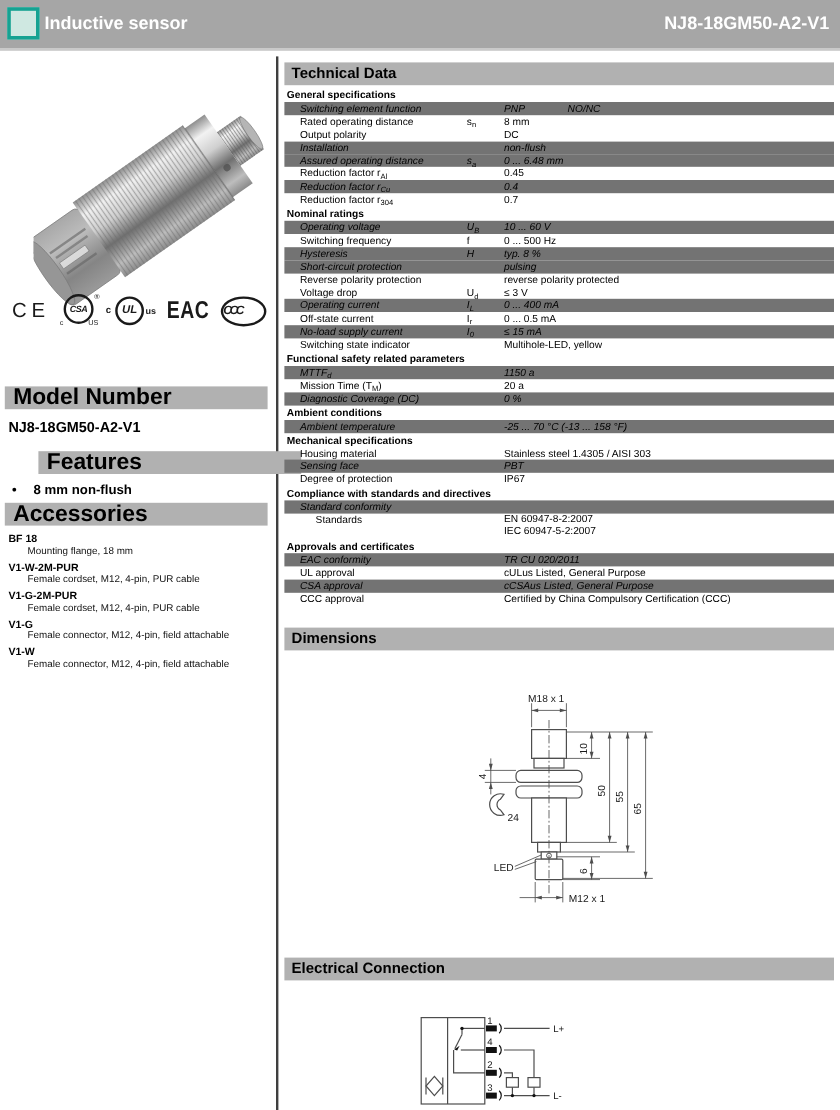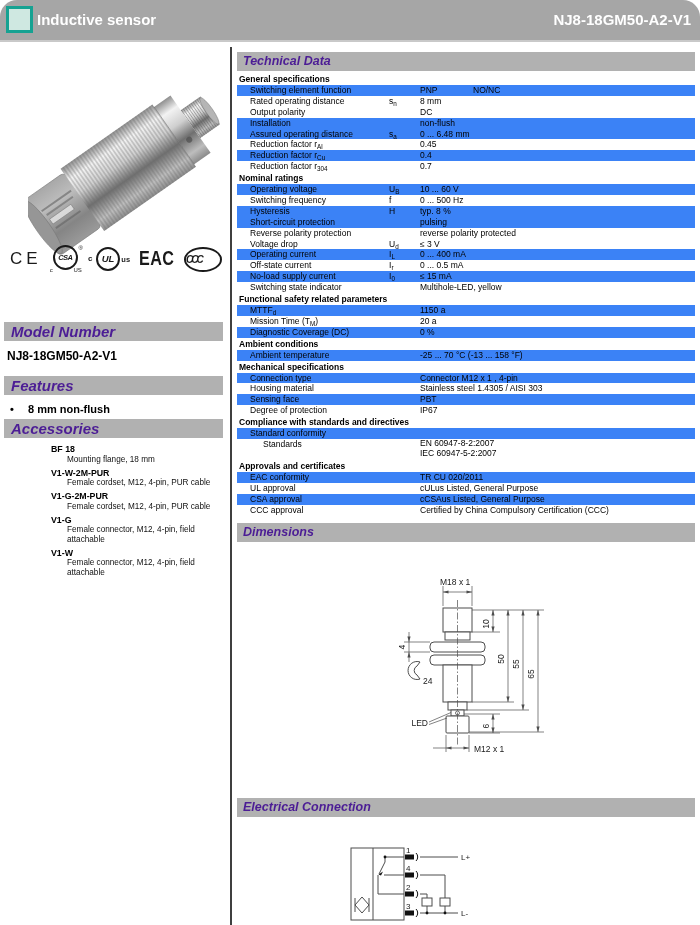--- a/index.html
+++ b/index.html
@@ -1,29 +1,29 @@
 <!DOCTYPE html>
 <html><head>
 <meta charset="utf-8">
 <style>
   html,body{margin:0;padding:0;background:#fff;}
   .page{position:relative;width:700px;height:925px;background:#ffffff;overflow:hidden;
-        font-family:"Liberation Sans",sans-serif;color:#000;border-radius:17px;}
+        font-family:"Liberation Sans",sans-serif;color:#000;}
   
   .tophdr{position:absolute;left:0;top:0;width:700px;height:40px;background:#a6a6a6;
           border-bottom:2px solid #c9c9c9;}
   .hicon{position:absolute;left:6px;top:6px;width:21px;height:21px;background:#cfe8e1;
          border:3px solid #16a292;}
   .htitle{position:absolute;left:37px;top:0;line-height:40px;font-size:15px;font-weight:bold;color:#fff;}
   .hmodel{position:absolute;right:9px;top:0;line-height:40px;font-size:15px;font-weight:bold;color:#fff;}
   
   .vline{position:absolute;left:230px;top:47px;width:2px;height:878px;background:#3f3f3f;}
   
-  .bar{position:absolute;background:#b1b1b1;font-weight:bold;color:#4c1d95;font-style:italic;}
-  .side-bar{left:4px;width:219px;height:19px;line-height:19px;font-size:15px;padding-left:7px;box-sizing:border-box;}
+  .bar{position:absolute;background:#b1b1b1;font-weight:bold;color:#000000;}
+  .side-bar{left:4px;width:219px;height:19px;line-height:19px;font-size:19px;padding-left:7px;box-sizing:border-box;}
   .main-bar{left:237px;width:458px;height:19px;line-height:19px;font-size:12.5px;padding-left:6px;box-sizing:border-box;}
   
   .photo-wrap{position:absolute;left:28px;top:50px;width:198px;height:238px;}
   .logos{position:absolute;left:10px;top:240px;width:212px;height:38px;display:flex;
          align-items:center;justify-content:space-between;}
   .logo{position:relative;color:#1a1a1a;}
   .lg-ce{font-size:17px;letter-spacing:4px;font-weight:normal;}
   .lg-csa{width:30px;height:32px;}
   .csa-circle{position:absolute;left:3px;top:2px;width:21px;height:21px;border:2px solid #1a1a1a;border-radius:50%;
               font-size:7.5px;font-weight:bold;font-style:italic;text-align:center;line-height:21px;letter-spacing:-.5px;}
@@ -35,28 +35,28 @@
   .ul-circle{position:absolute;left:8px;top:1px;width:20px;height:20px;border:2px solid #1a1a1a;border-radius:50%;
              font-size:9.5px;font-weight:bold;font-style:italic;text-align:center;line-height:20px;}
   .ul-us{position:absolute;right:0;top:9px;font-size:7.5px;font-weight:bold;}
   .lg-eac{font-size:17px;font-weight:bold;letter-spacing:.5px;transform:scale(.95,1.2);}
   .lg-ccc{width:38px;height:25px;border:2px solid #1a1a1a;border-radius:50%;text-align:left;
           line-height:21px;font-size:10px;font-weight:bold;font-style:italic;letter-spacing:-2px;box-sizing:border-box;}
   .model-value{position:absolute;left:7px;top:349px;font-size:12px;font-weight:bold;}
   .feature-line{position:absolute;left:10px;top:403px;font-size:11px;font-weight:bold;}
   .feature-line .blt{display:inline-block;width:18px;}
   .acc-list{position:absolute;left:7px;top:444px;width:216px;}
-  .acc-item{margin-bottom:3.5px;margin-left:44px;}
+  .acc-item{margin-bottom:3.5px;}
   .acc-name{font-size:8.8px;font-weight:bold;line-height:10.5px;}
   .acc-desc{font-size:8.2px;line-height:9.5px;color:#111;padding-left:16px;}
   
   .tech-table{position:absolute;left:237px;top:73px;width:458px;font-size:8.5px;}
   .t-group{font-weight:bold;height:12px;line-height:12.5px;padding-left:2px;}
   .t-row{position:relative;height:10.9px;line-height:10.9px;padding-left:13px;box-sizing:border-box;}
-  .t-row.shade{background:#3b82f6;}
+  .t-row.shade{background:#737373;font-style:italic;}
   .t-row.ind2{padding-left:26px;}
   .t-lab{display:inline-block;}
   .t-sym{position:absolute;left:152px;top:0;}
   .t-val{position:absolute;left:183px;top:0;}
   .t-val div{line-height:9.6px;padding-top:.6px;}
   .t-row .t-val div:first-child{line-height:10.9px;padding-top:0;}
   .t-row[style] .t-val div{line-height:9.8px;padding-top:0;}
   .t-val2{position:absolute;left:236px;top:0;}
   .sb{font-size:6.3px;position:relative;top:2px;}
   
@@ -137,21 +137,21 @@
       <div class="ul-circle">UL</div>
       <span class="ul-us">us</span>
     </div>
     <div class="logo lg-eac">EAC</div>
     <div class="logo lg-ccc">CCC</div>
   </div>
 
   <div class="bar side-bar" style="top:322px;">Model Number</div>
   <div class="model-value">NJ8-18GM50-A2-V1</div>
 
-  <div class="bar side-bar" style="top:376px;">Features</div>
+  <div class="bar side-bar" style="top:376px;margin-left:28px;">Features</div>
   <div class="feature-line">
     <span class="blt">•</span><span>8 mm non-flush</span>
   </div>
 
   <div class="bar side-bar" style="top:419px;">Accessories</div>
   <div class="acc-list">
       <div class="acc-item">
         <div class="acc-name">BF 18</div>
         <div class="acc-desc">Mounting flange, 18 mm</div>
       </div>
@@ -239,23 +239,20 @@
           <div>20 a</div>
         </span></div>
       <div class="t-row shade"><span class="t-lab">Diagnostic Coverage (DC)</span><span class="t-val">
           <div>0 %</div>
         </span></div>
       <div class="t-group">Ambient conditions</div>
       <div class="t-row shade"><span class="t-lab">Ambient temperature</span><span class="t-val">
           <div>-25 ... 70 °C (-13 ... 158 °F)</div>
         </span></div>
       <div class="t-group">Mechanical specifications</div>
-      <div class="t-row shade"><span class="t-lab">Connection type</span><span class="t-val">
-          <div>Connector M12 x 1 , 4-pin</div>
-        </span></div>
       <div class="t-row"><span class="t-lab">Housing material</span><span class="t-val">
           <div>Stainless steel 1.4305 / AISI 303</div>
         </span></div>
       <div class="t-row shade"><span class="t-lab">Sensing face</span><span class="t-val">
           <div>PBT</div>
         </span></div>
       <div class="t-row"><span class="t-lab">Degree of protection</span><span class="t-val">
           <div>IP67</div>
         </span></div>
       <div class="t-group">Compliance with standards and directives</div>

